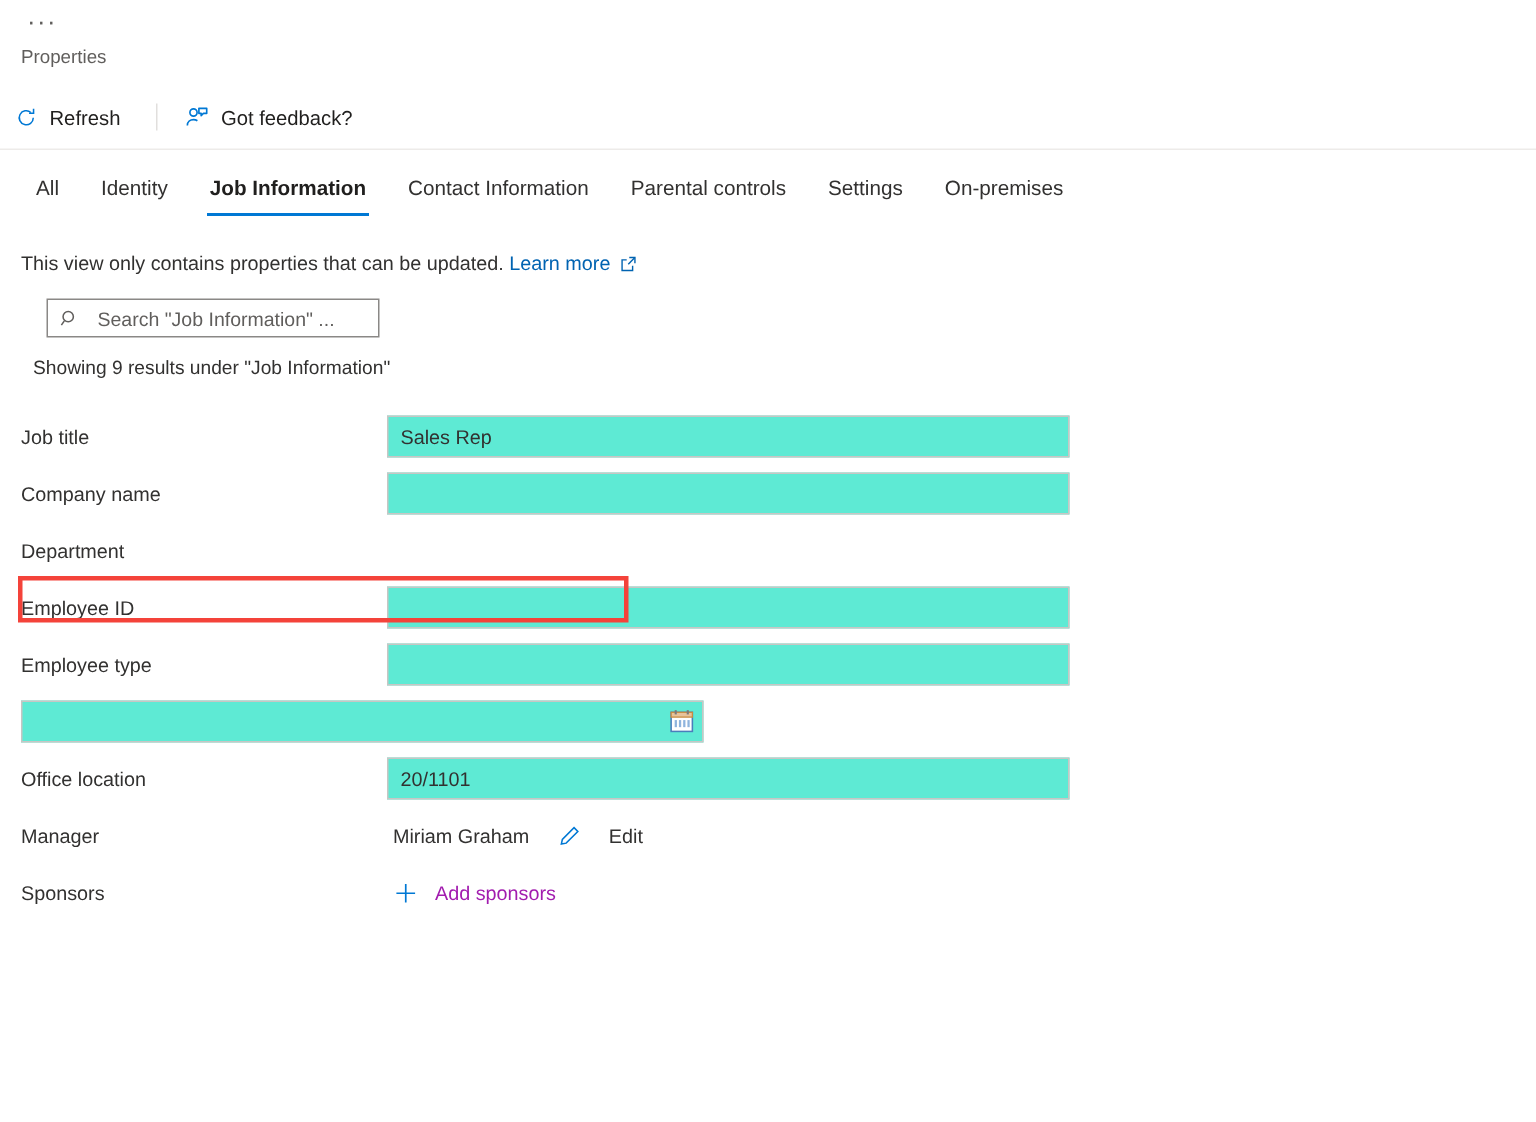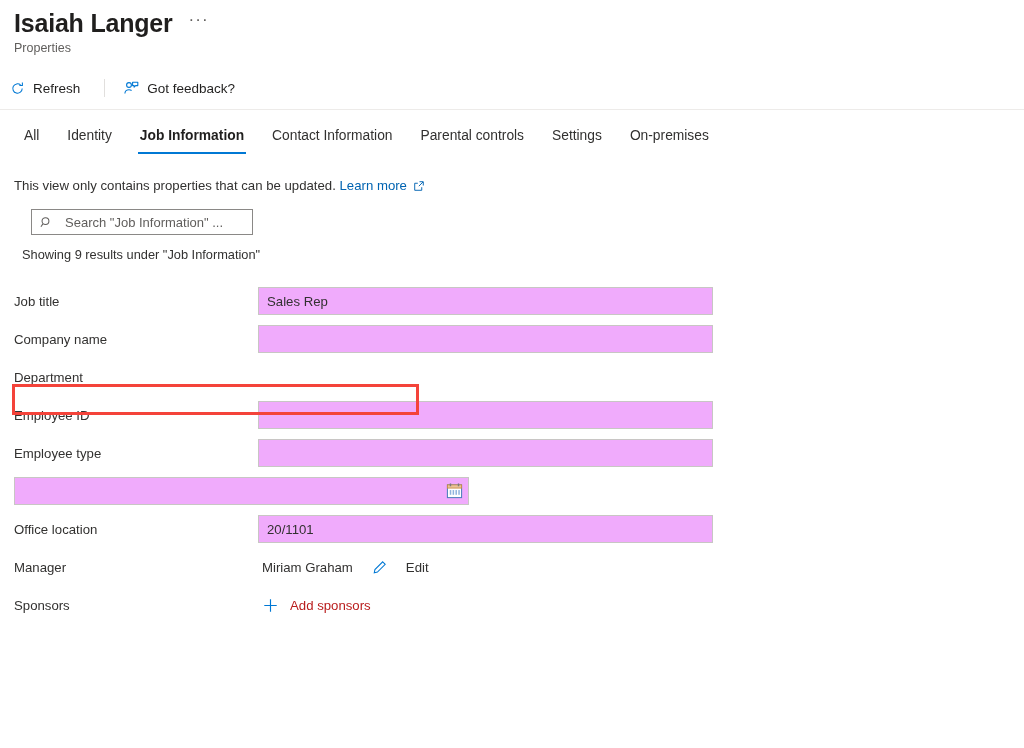--- a/index.html
+++ b/index.html
@@ -77,54 +77,53 @@
   .search-input::placeholder { color: #605e5c; opacity: 1; }
   .results-line { font-size: 12.8px; color: #323130; padding: 12px 0 0 22px; }
 
   
   .form { padding: 20px 0 0 14px; position: relative; }
   .field-row { display: flex; align-items: center; height: 38px; }
   .field-label { width: 244px; font-size: 13.2px; color: #323130; flex: none; }
   .field-input-wrap { position: relative; width: 455px; }
   .field-input {
     width: 455px; height: 28px; padding: 0 8px;
-    border: 1px solid #c8c6c4; background: #f0abfc;
+    border: 1px solid #c8c6c4; background: #5eead4;
     font-family: "Liberation Sans", sans-serif; font-size: 13.2px;
     color: #323130; outline: none;
   }
   .field-input.has-icon { padding-right: 30px; }
   .cal-btn {
     position: absolute; right: 6px; top: 50%; transform: translateY(-50%);
     cursor: pointer; display: inline-flex; line-height: 0;
   }
   .inline-value {
     display: flex; align-items: center; gap: 19px;
     font-size: 13.2px; color: #323130; padding-left: 4px;
   }
   .pencil-icon { color: #0078d4; display: inline-flex; cursor: pointer; }
   .edit-text { color: #323130; cursor: pointer; }
   .add-row { display: flex; align-items: center; gap: 11px; padding-left: 4px; cursor: pointer; }
   .plus-icon { color: #0078d4; display: inline-flex; }
-  .add-text { font-size: 13.2px; color: #b91c1c; }
+  .add-text { font-size: 13.2px; color: #a21caf; }
 
   
   .highlight-box {
     position: absolute;
     left: 12px; top: 384px; width: 407px; height: 31px;
     border: 3px solid #f4433a; pointer-events: none; z-index: 5;
   }
 </style>
 </head>
 <body>
 
 <div class="page">
 
   <div class="header">
     <div class="title-row">
-      <h1 class="page-title">Isaiah Langer</h1>
       <span class="more-btn">···</span>
     </div>
     <div class="subtitle">Properties</div>
   </div>
 
   <div class="cmdbar">
     <div class="cmd-item">
       <span class="cmd-icon">
         <svg width="15" height="15" viewBox="0 0 16 16" fill="none" stroke="currentColor" stroke-width="1.1">
           <path d="M13 8a5 5 0 1 1-1.7-3.76"></path>

